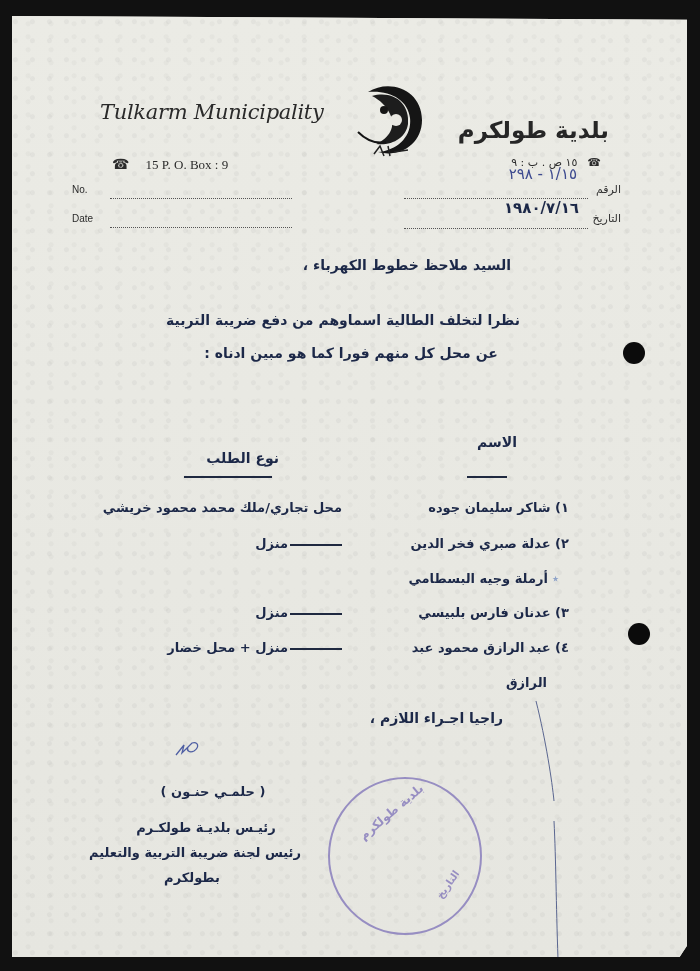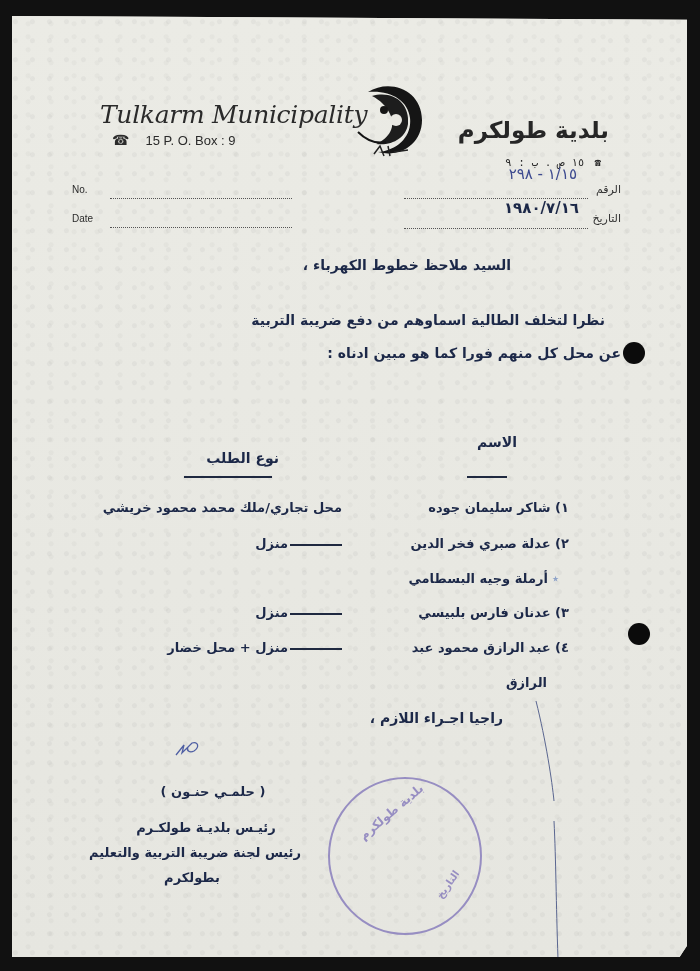--- a/index.html
+++ b/index.html
@@ -14,33 +14,33 @@
     background-image:
       radial-gradient(circle at 20% 30%, rgba(150,150,150,0.10) 0 2px, transparent 3px),
       radial-gradient(circle at 70% 60%, rgba(150,150,150,0.08) 0 2px, transparent 3px),
       linear-gradient(180deg, #ebebe5 0%, #e6e6e0 100%);
     background-size: 17px 19px, 23px 13px, 100% 100%;
     clip-path: polygon(0 0, 100% 0.4%, 100% 98.8%, 98.9% 100%, 0 100%);
   }
   .abs { position: absolute; }
   .en-title {
     left: 88px; top: 84px; font-family: "DejaVu Serif", serif; font-style: italic;
-    font-size: 25px; color: #2a2a2a; letter-spacing: -0.3px;
+    font-size: 21px; color: #2a2a2a; letter-spacing: -0.3px;
   }
-  .en-phone { left: 100px; top: 116px; font-size: 13px; color: #2b2b2b; font-family: Liberation Sans, sans-serif; }
+  .en-phone { left: 100px; top: 140px; font-size: 13px; color: #2b2b2b; font-family: Liberation Serif, serif; }
   .en-phone .tel { font-size: 14px; margin-right: 16px; }
   .ar { direction: rtl; font-family: "DejaVu Sans", sans-serif; color: #1e2436; font-weight: bold; }
   .ar-title { right: 78px; top: 101px; font-size: 23px; color: #262626; }
-  .ar-phone { right: 86px; top: 140px; font-size: 11px; color: #2b2b2b; font-weight: normal; font-family: Liberation Mono, monospace; }
+  .ar-phone { right: 86px; top: 140px; font-size: 11px; color: #2b2b2b; font-weight: normal; }
   .logo { left: 350px; top: 80px; width: 76px; height: 80px; }
   .field-label { font-size: 10px; color: #2b2b2b; font-family: Liberation Sans, sans-serif; }
   .dotline { border-bottom: 1px dotted #555; height: 0; }
   .ink-blue { color: #3d4a8f; font-weight: normal; font-family: "DejaVu Sans", sans-serif; }
   .ink-dark { color: #1c2848; }
-  .body-text { font-size: 14px; line-height: 33px; }
+  .body-text { font-size: 14px; line-height: 33px; text-align: center; }
   .col-head { font-size: 14px; }
   .underline-bar { border-bottom: 2px solid #1f2940; height: 0; }
   .row-text { font-size: 13px; }
   .dash { border-bottom: 2px solid #1f2940; width: 52px; display: inline-block; vertical-align: middle; margin-left: 2px; }
   .hole { width: 22px; height: 22px; border-radius: 50%; background: #0b0b0b; }
   .stamp { left: 316px; top: 761px; width: 150px; height: 154px; border: 2px solid #8a7fbd; border-radius: 50%; opacity: 0.85; }
   .stamp-text { color: #8a7fbd; font-size: 12px; font-weight: bold; font-family: "DejaVu Sans", sans-serif; }
 </style>
 </head>
 <body>

